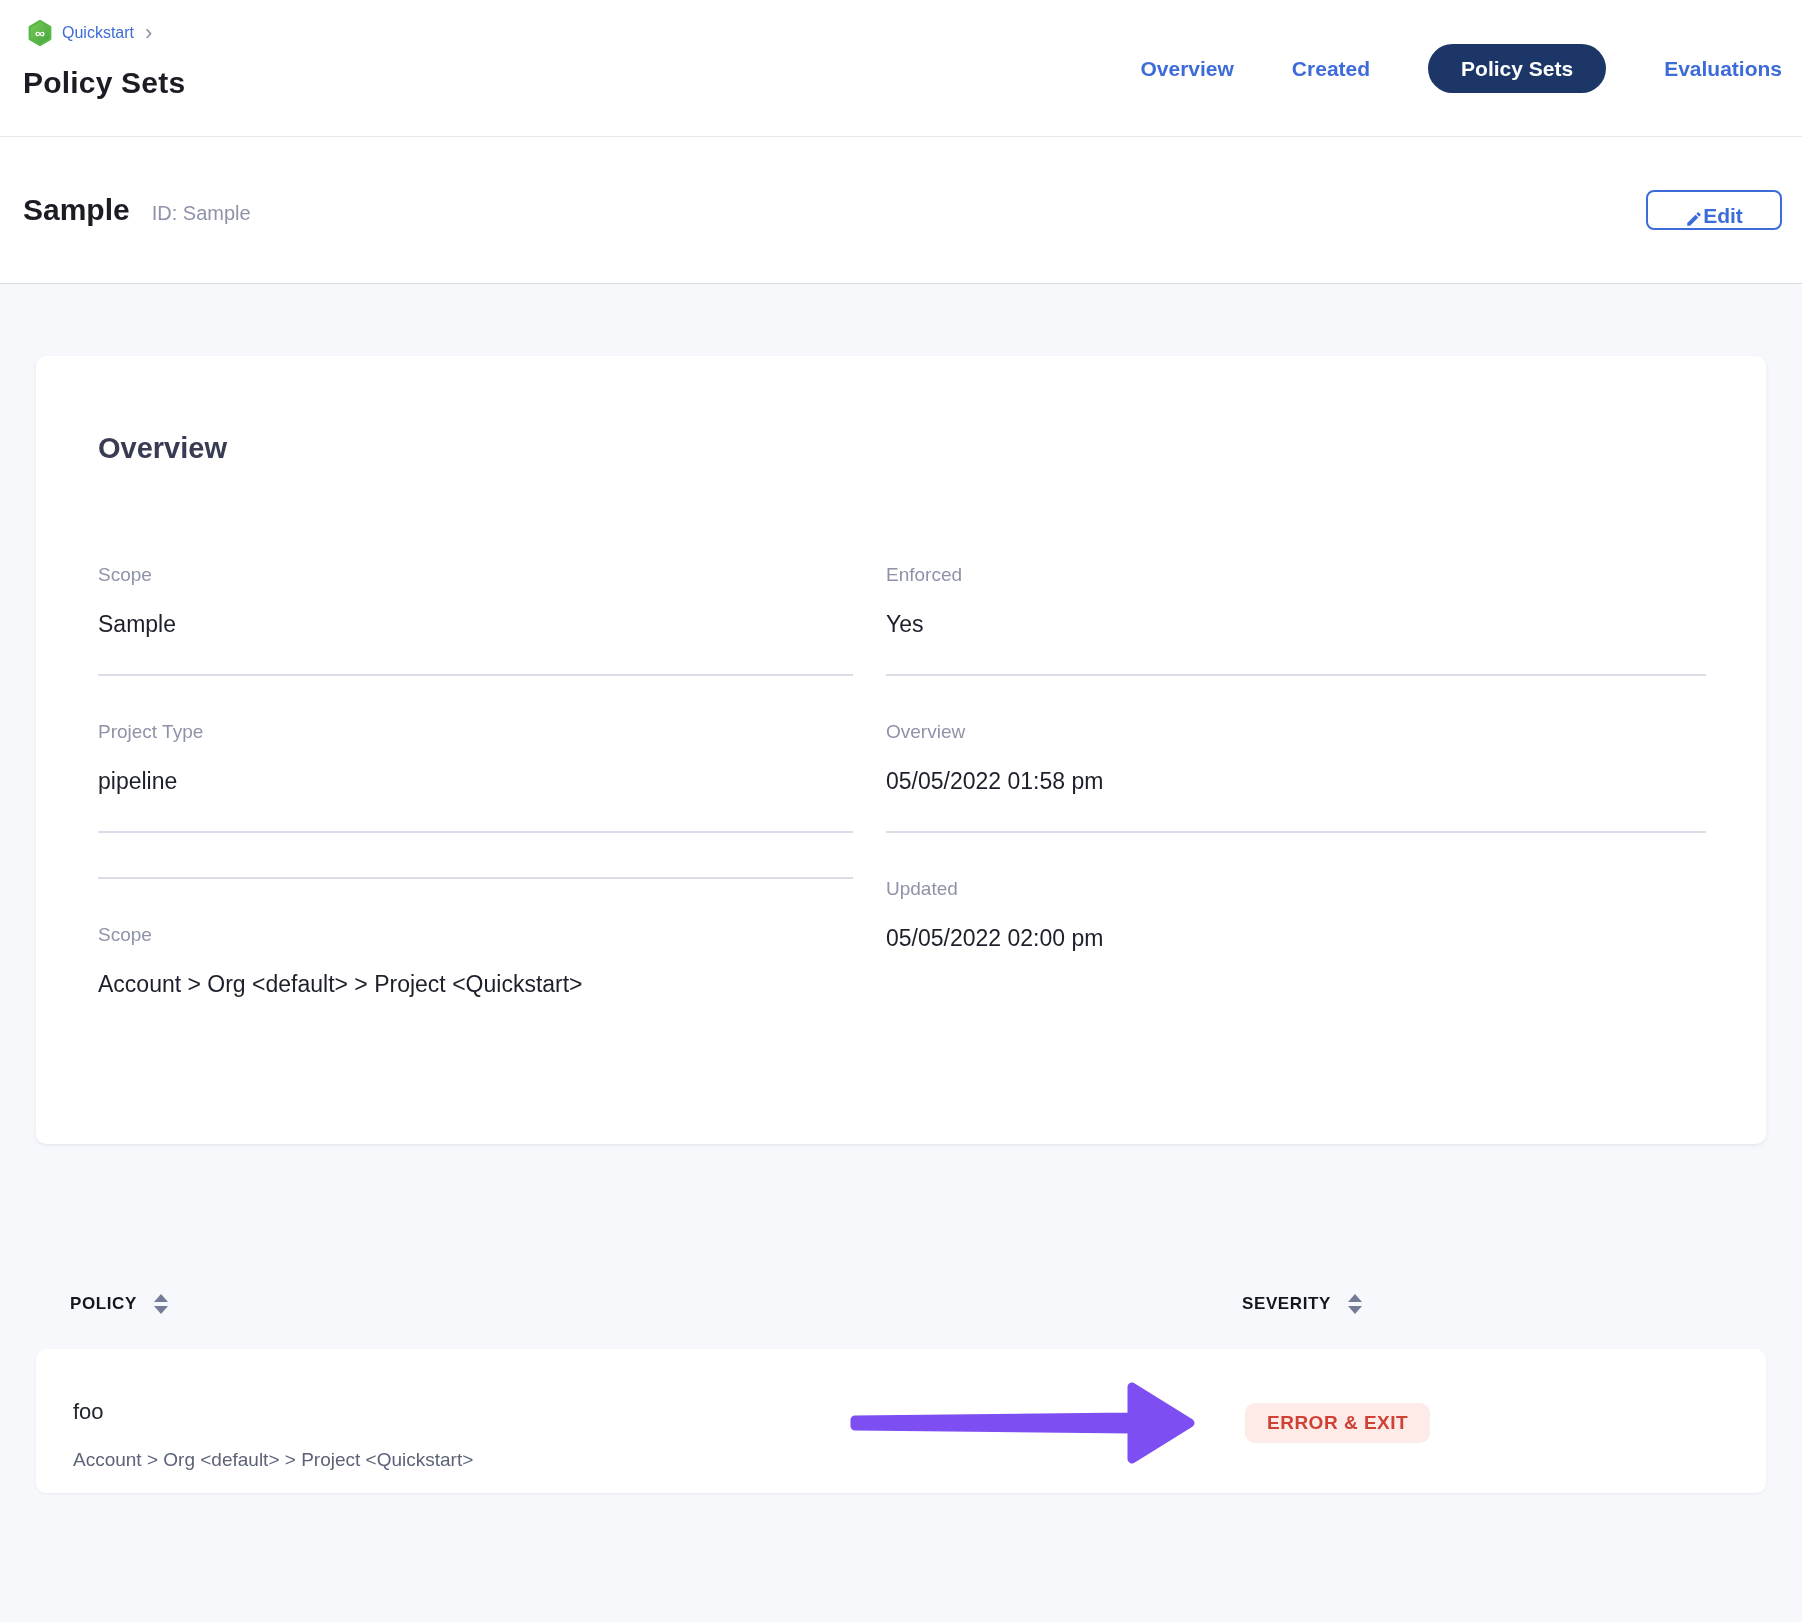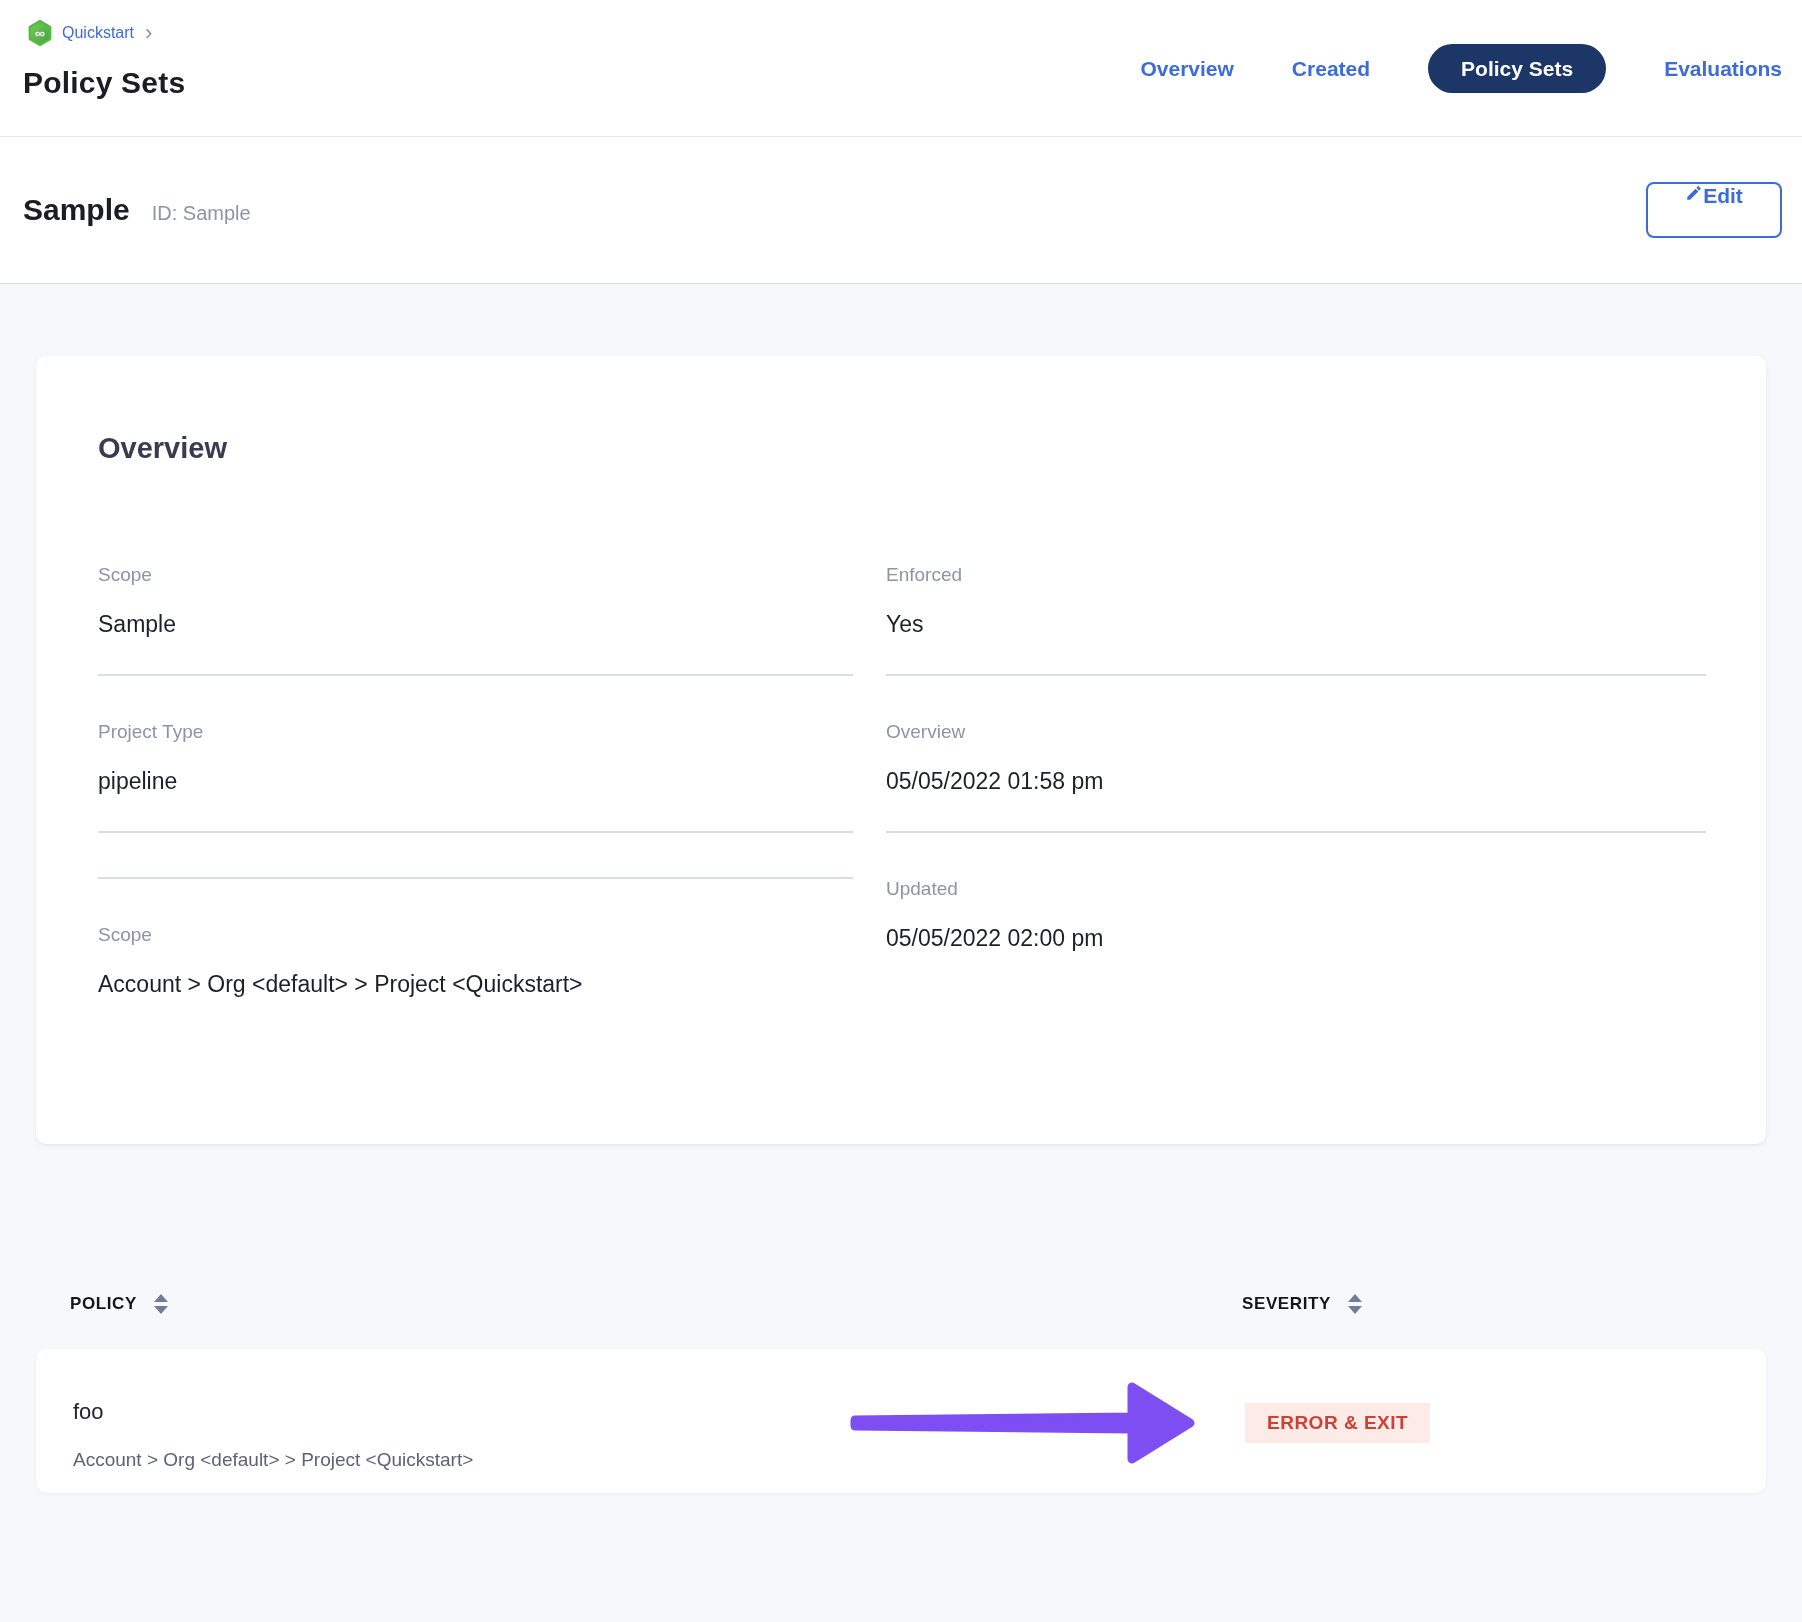--- a/index.html
+++ b/index.html
@@ -49,22 +49,22 @@
     height: 147px; background: #ffffff;
     border-bottom: 1px solid #d9dce5;
     display: flex; align-items: center;
     padding: 0 20px 0 23px;
   }
   .entity-title-wrap { display: flex; align-items: baseline; gap: 22px; }
   .entity-name { font-size: 30px; font-weight: bold; color: #1c1d24; }
   .entity-id { font-size: 20px; color: #8e93a9; }
   .edit-btn {
     margin-left: auto;
-    display: flex; align-items: flex-start; justify-content: center; 
-    width: 136px; height: 56px;
+    display: flex; align-items: flex-end; justify-content: center; 
+    width: 136px; height: 40px;
     background: #ffffff; border: 2px solid #3d6bd8; border-radius: 8px;
     color: #3d6bd8; font-size: 21px; font-weight: bold;
     font-family: "Liberation Sans", sans-serif;
     cursor: pointer;
   }
   .edit-btn svg { width: 18px; height: 18px; }
   
   main { height: 1338px; padding-top: 72px; background: #f6f8fc; }
   .overview-card {
     margin: 0 36px;
@@ -110,21 +110,21 @@
   }
   .policy-name { font-size: 22px; line-height: 30px; color: #23252f; }
   .policy-scope { font-size: 19px; line-height: 26px; color: #5c6378; }
   .annot-arrow {
     position: absolute; left: 810px; top: 26px;
     width: 356px; height: 94px;
   }
   .severity-badge {
     position: absolute; left: 1209px; top: 54px;
     height: 40px; display: inline-flex; align-items: center;
-    padding: 0 22px; border-radius: 1px;
+    padding: 0 22px; border-radius: 10px;
     background: #fcebe7; color: #ce4134;
     font-size: 19px; font-weight: bold; letter-spacing: 0.5px;
     white-space: nowrap;
   }
 </style>
 </head>
 <body>
 
 <header class="top-header">
   <div class="breadcrumb">

